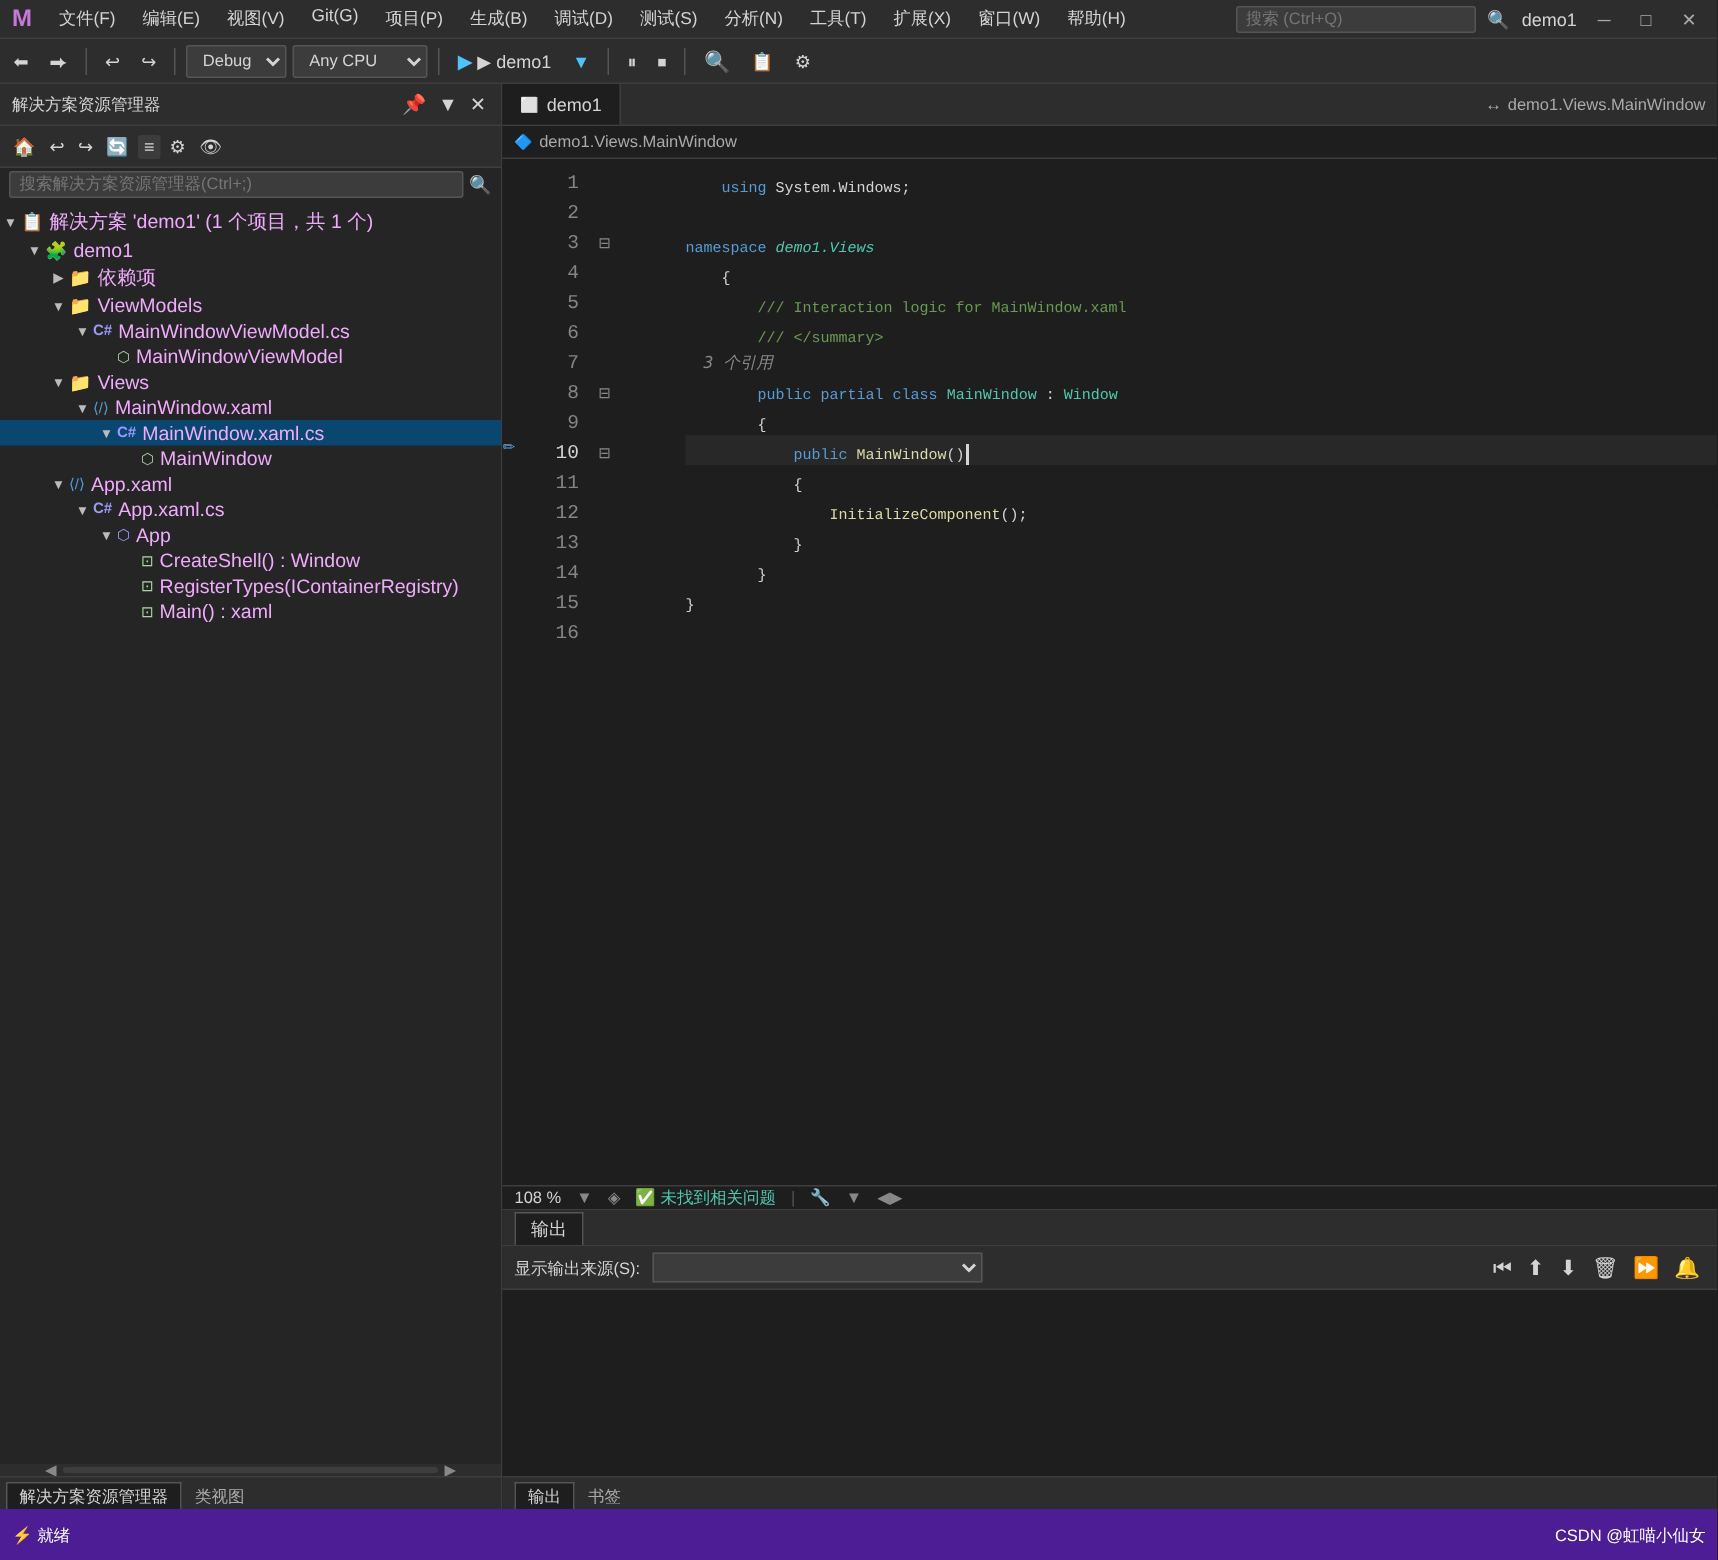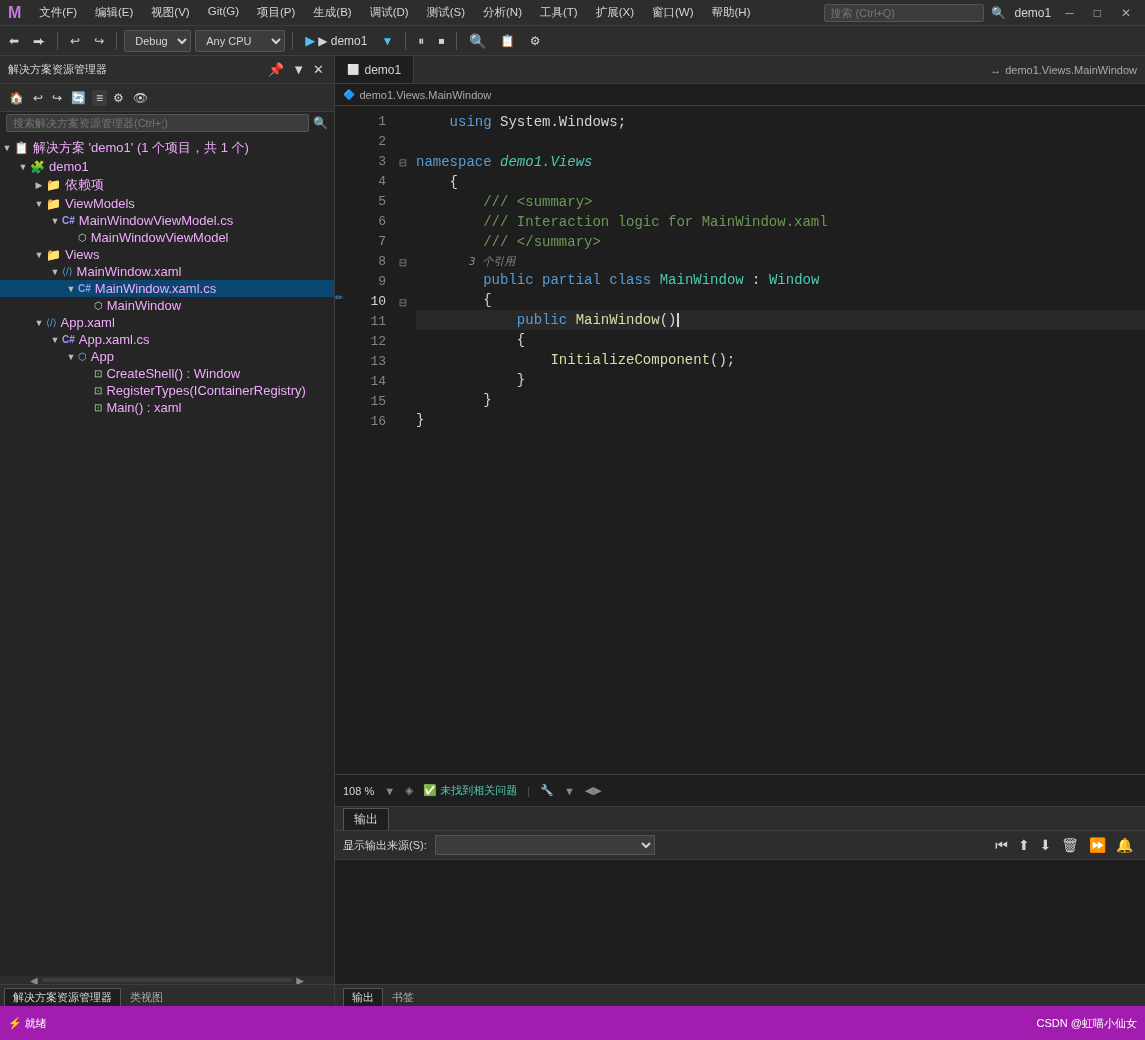--- a/index.html
+++ b/index.html
@@ -325,24 +325,25 @@
 
     .code-content {
       flex: 1;
       overflow: auto;
       padding-top: 6px;
       padding-left: 4px;
     }
     .code-line {
       height: 20px;
       display: flex;
-      align-items: center;
+      align-items: flex-end;
       font-family: 'Consolas', 'Courier New', monospace;
-      font-size: 14px;
+      font-size: 10px;
       white-space: pre;
+      margin-left: 41px;
     }
     .code-line.cursor-line {
       background: #282828;
     }
 
     
     .kw { color: #569cd6; }
     .type { color: #4ec9b0; }
     .comment { color: #6a9955; }
     .ns { color: #4ec9b0; font-style: italic; }
@@ -423,21 +424,21 @@
     }
     .output-content {
       flex: 1;
       background: #1e1e1e;
       overflow: auto;
     }
 
     
     .editor-statusbar {
       background: #1e1e1e;
-      height: 32px;
+      height: 16px;
       display: flex;
       align-items: center;
       padding: 0 8px;
       gap: 10px;
       border-top: 1px solid #3e3e3e;
       font-size: 11px;
       color: #aaa;
       flex-shrink: 0;
     }
     .status-zoom { color: #d4d4d4; }
@@ -475,21 +476,21 @@
     }
     .sidebar-scrollbar-track {
       flex: 1;
       height: 4px;
       background: #3e3e3e;
       border-radius: 2px;
     }
 
     
     .app-statusbar {
-      background: #a21caf;
+      background: #4c1d95;
       height: 34px;
       display: flex;
       align-items: center;
       padding: 15px 8px;
       gap: 10px;
       flex-shrink: 0;
       justify-content: space-between;
     }
     .status-left { display: flex; align-items: center; gap: 8px; }
     .status-right { display: flex; align-items: center; gap: 8px; }
@@ -824,23 +825,20 @@
         <div class="code-line"></div>
 
         <div class="code-line">
           <span class="kw">namespace</span><span class="plain"> </span><span class="ns">demo1.Views</span>
         </div>
 
         <div class="code-line">
           <span class="plain">    {</span>
         </div>
 
-        <div class="code-line">
-          <span class="plain">        </span><span class="comment">/// &lt;summary&gt;</span>
-        </div>
 
         <div class="code-line">
           <span class="plain">        </span><span class="comment">/// Interaction logic for MainWindow.xaml</span>
         </div>
 
         <div class="code-line">
           <span class="plain">        </span><span class="comment">/// &lt;/summary&gt;</span>
         </div>
 
         <div style="height: 18px; display:flex; align-items:center; font-family:Consolas,monospace; font-size:11px; white-space:pre;">

